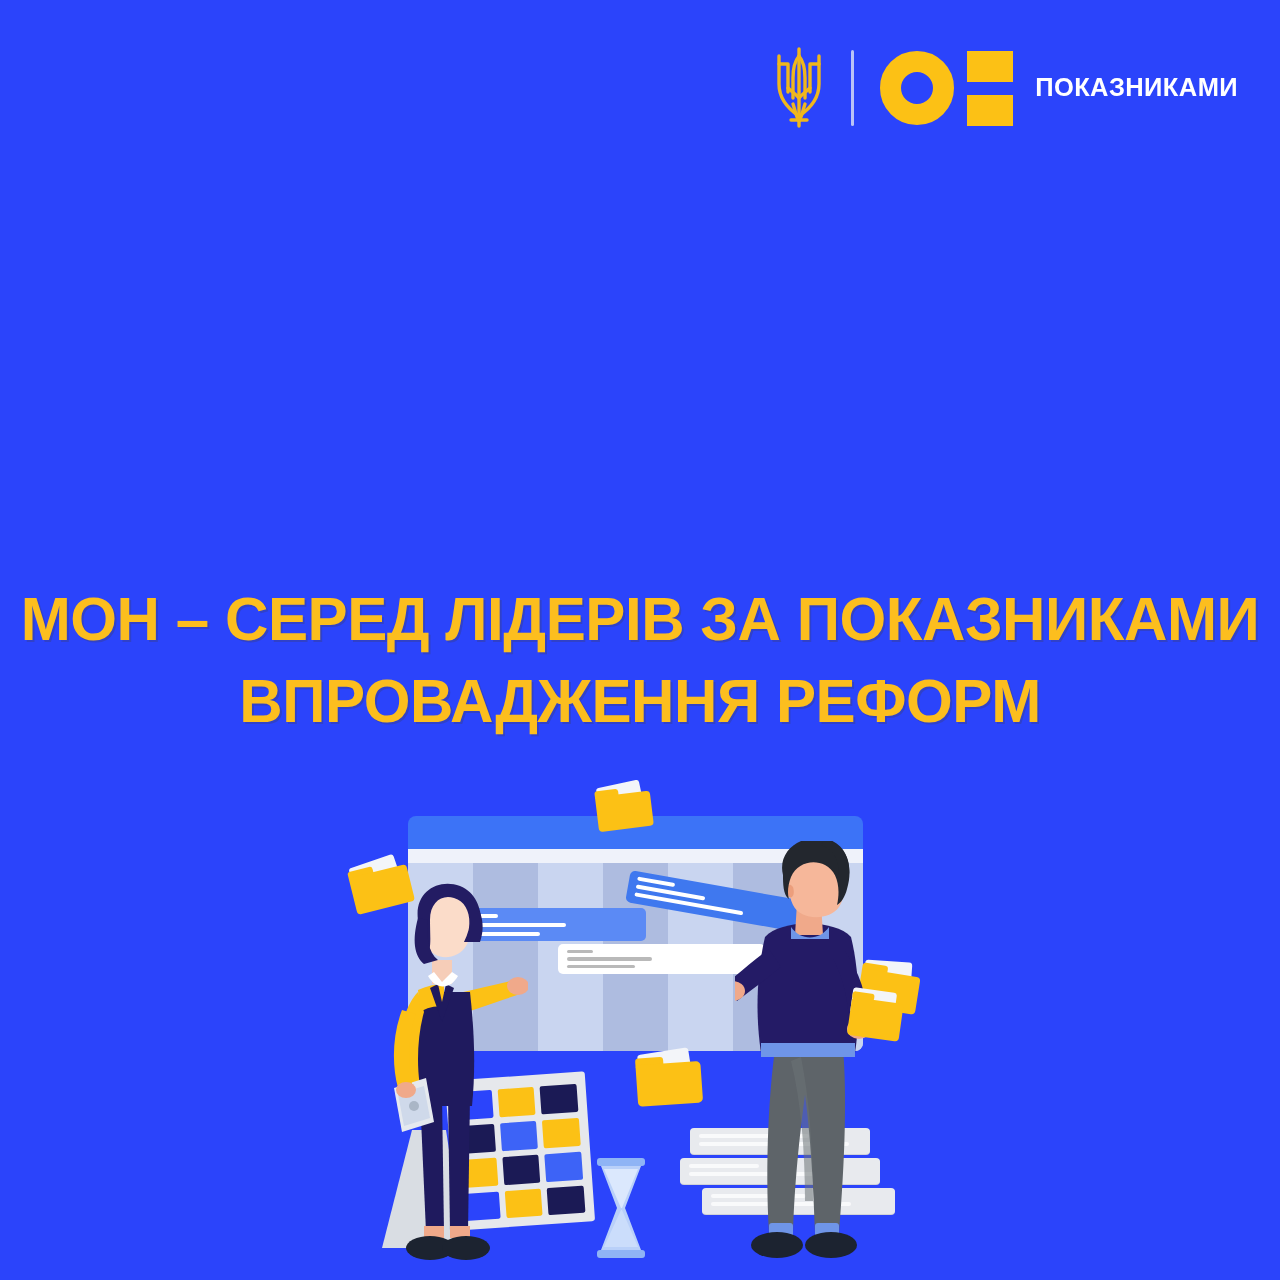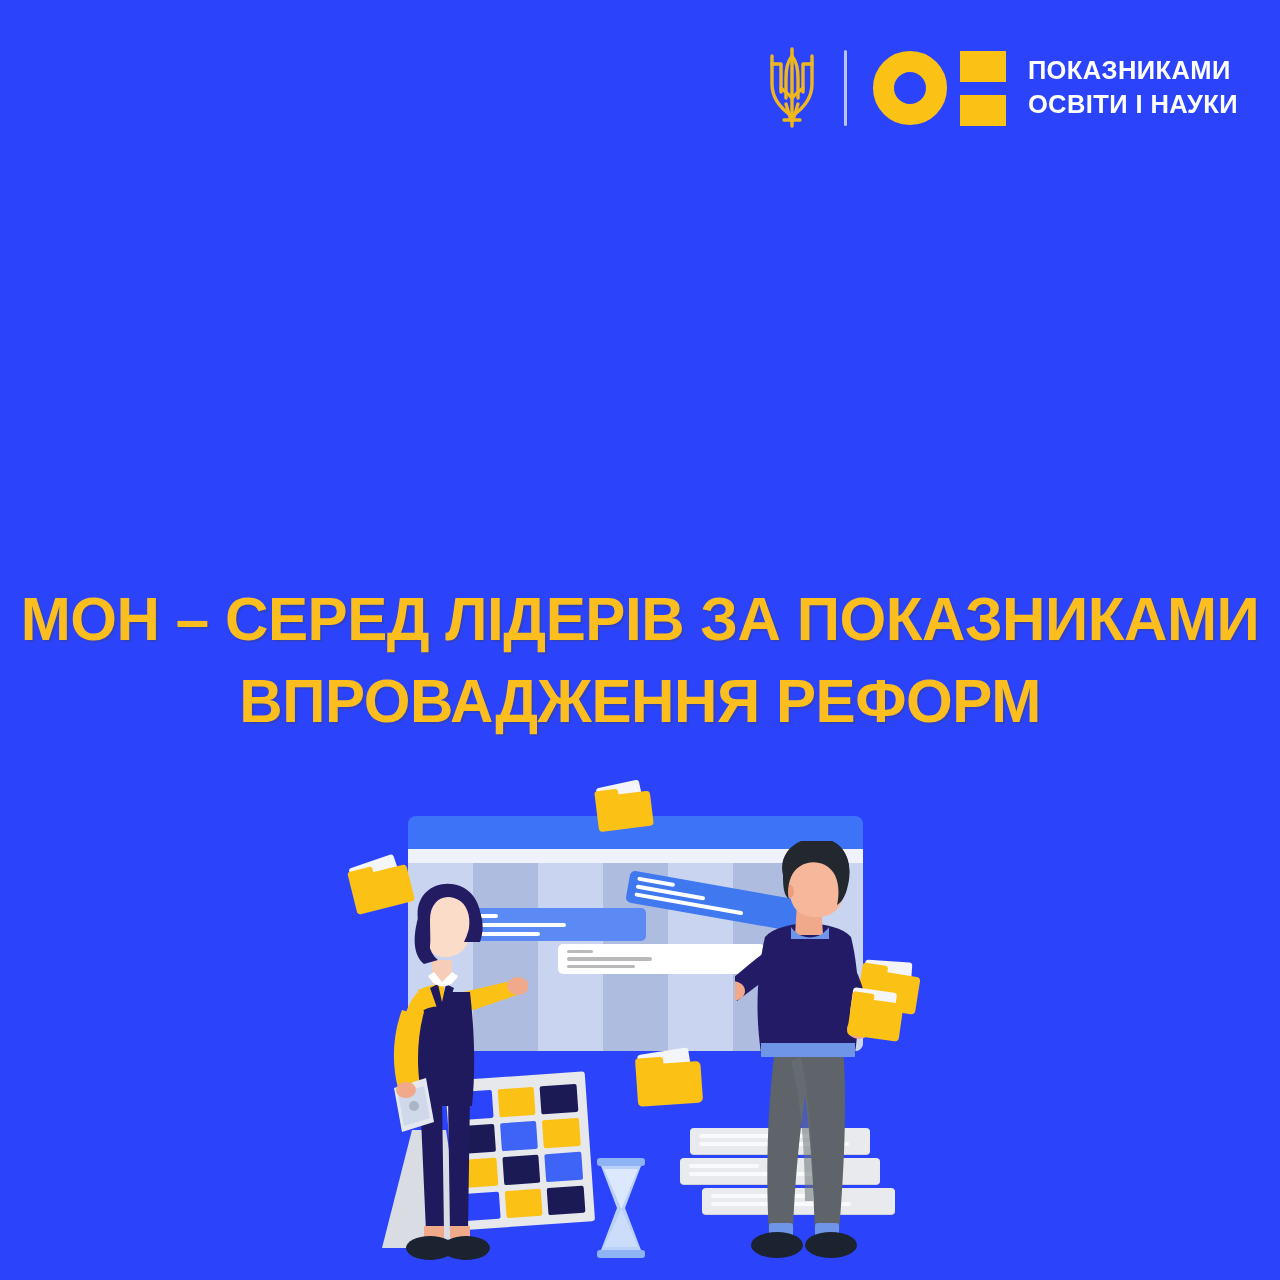--- a/index.html
+++ b/index.html
@@ -165,21 +165,20 @@
   <div class="mark">
     <div class="mark-o"></div>
     <div class="mark-colon">
       <span></span>
         <span></span>
     </div>
   </div>
 
   <div class="ministry-text">
     <div>ПОКАЗНИКАМИ</div>
-    <div>ОСВІТИ І НАУКИ</div>
   </div>
 </div>
 
 <div class="headline">
   <span class="line">МОН – СЕРЕД ЛІДЕРІВ ЗА ПОКАЗНИКАМИ</span>
   <span class="line">ВПРОВАДЖЕННЯ РЕФОРМ</span>
 </div>
 
 <div class="scene">
 

